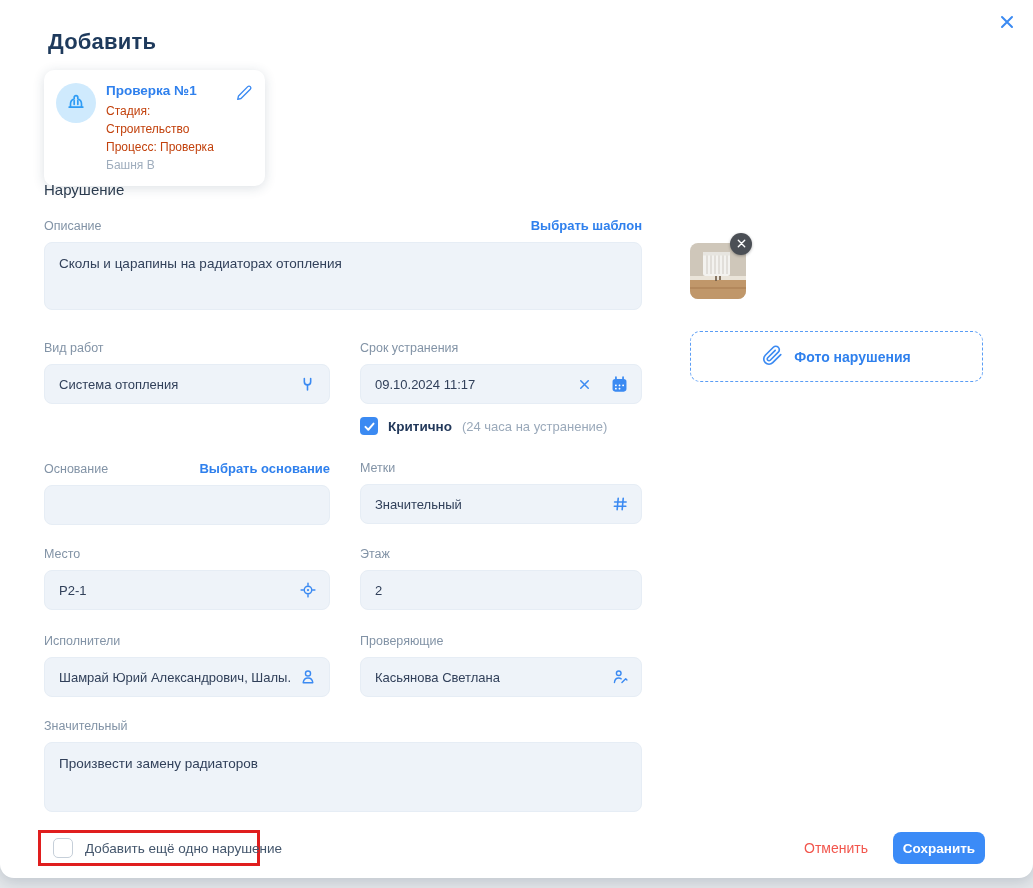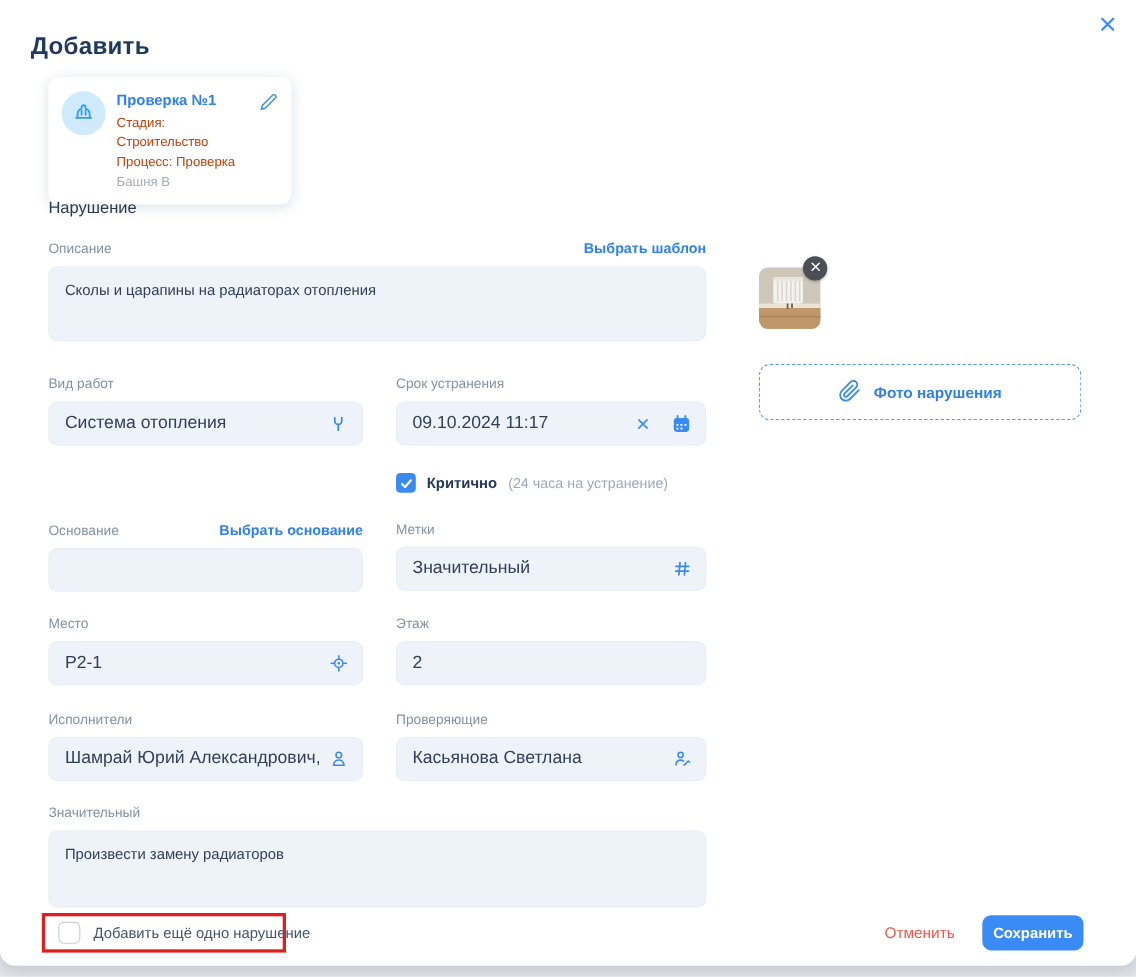--- a/index.html
+++ b/index.html
@@ -11,21 +11,21 @@
     overflow:hidden;
   }
   .modal {
     position:absolute; top:0; left:0;
     width:1033px; height:878px;
     background:#ffffff;
     border-radius:0 0 14px 14px;
     box-shadow:0 4px 14px rgba(30,50,80,.18);
   }
   .page-title {
-    position:absolute; top:29px; left:28px;
+    position:absolute; top:29px; left:48px;
     font-size:22px; font-weight:700; color:#1e3a5c; letter-spacing:.2px;
   }
   .close-btn {
     position:absolute; top:12px; right:14px;
     width:24px; height:24px; display:flex; align-items:center; justify-content:center;
     cursor:pointer;
   }
 
   
   .card {
@@ -66,26 +66,26 @@
   .mt-26 { margin-top:26px; }
   .mt-22 { margin-top:22px; }
   .mt-24 { margin-top:24px; }
   .mt-27 { margin-top:27px; }
   .field {
     height:40px; display:flex; align-items:center; padding:0 12px 0 14px; gap:8px;
   }
   .field input {
     flex:1; min-width:0; border:none; outline:none; background:transparent;
     font-family:"Liberation Sans","DejaVu Sans",sans-serif;
-    font-size:16px; color:#31405a;
+    font-size:13px; color:#31405a;
   }
   .icon-btn { display:flex; align-items:center; justify-content:center; cursor:pointer; flex:0 0 auto; }
 
   
-  .critical-row { display:flex; align-items:center; gap:10px; margin-top:25px; }
+  .critical-row { display:flex; align-items:center; gap:10px; margin-top:13px; }
   .cb-checked {
     width:18px; height:18px; border-radius:4px; background:#3b8af2;
     display:flex; align-items:center; justify-content:center; cursor:pointer;
   }
   .critical-label { font-size:13.5px; font-weight:700; color:#23395b; }
   .critical-hint  { font-size:13px; color:#9aa9ba; }
 
   
   .photo-thumb {
     position:absolute; top:243px; left:690px; width:56px; height:56px;

